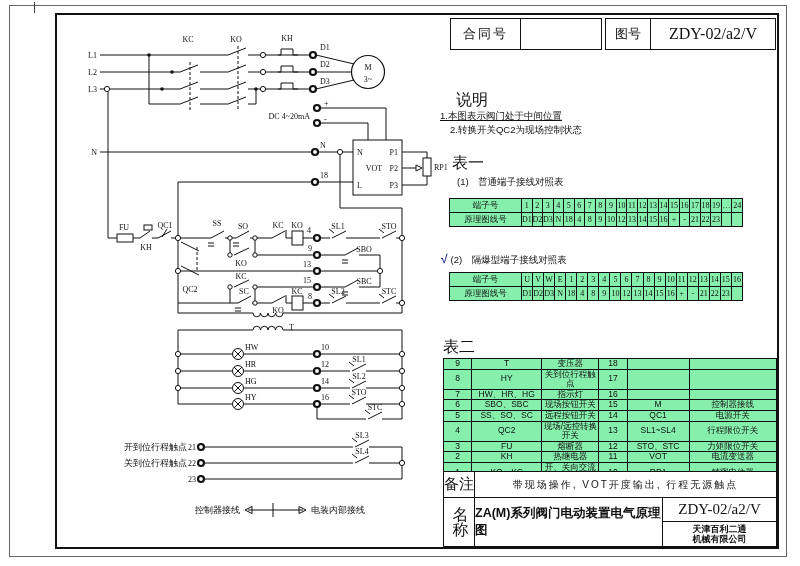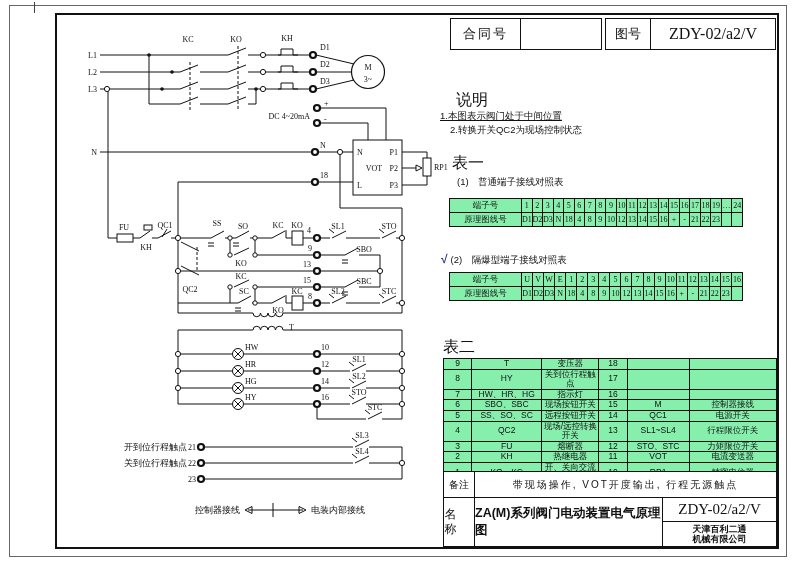--- a/index.html
+++ b/index.html
@@ -18,23 +18,23 @@
   .cn10{font-size:16px;}
   table.tt{position:absolute;border-collapse:collapse;table-layout:fixed;background:#86efac;}
   table.tt td{border:1px solid #111;text-align:center;vertical-align:middle;
       font-size:8px;font-family:"Liberation Serif",serif;padding:0;height:13px;line-height:9px;overflow:hidden;}
   table.tt td:first-child{font-family:"Liberation Sans",sans-serif;font-size:8.5px;}
   table.t3 td{font-size:8.5px;height:9.6px;line-height:9.6px;font-family:"Liberation Sans",sans-serif;}
   #titleblock{left:443px;top:471px;width:334px;height:76px;border:1.5px solid #111;
       display:flex;flex-direction:column;background:#fff;box-sizing:border-box;}
   #remark-row{display:flex;height:25px;border-bottom:1.5px solid #111;}
   #name-row{display:flex;flex:1;}
-  #remark-label{width:30px;display:flex;align-items:center;justify-content:center;font-size:10px;border-right:1.5px solid #111;}
+  #remark-label{width:30px;display:flex;align-items:center;justify-content:center;font-size:15px;border-right:1.5px solid #111;}
   #remark-text{flex:1;display:flex;align-items:center;justify-content:center;font-size:10px;letter-spacing:2px;}
-  #name-label{width:30px;display:flex;align-items:center;justify-content:flex-start;font-size:12px;
+  #name-label{width:30px;display:flex;align-items:center;justify-content:center;font-size:16px;
       border-right:1.5px solid #111;}
   #name-label span{width:13px;word-break:break-all;line-height:15px;text-align:center;}
   #name-text{width:187px;display:flex;align-items:center;justify-content:center;font-size:12.5px;font-weight:600;border-right:1.5px solid #111;}
   #code-col{flex:1;display:flex;flex-direction:column;}
   #tb-code{height:23px;display:flex;align-items:center;justify-content:center;
       font-family:"Liberation Serif",serif;font-size:15px;border-bottom:1.5px solid #111;}
   #tb-company{flex:1;display:flex;flex-direction:column;align-items:center;justify-content:center;
       font-size:9px;line-height:10px;font-weight:600;}
   .check{color:#2b3a94;font-weight:bold;font-size:12px;margin-right:3px;}
   svg text{font-family:"Liberation Serif",serif;font-size:8px;fill:#111;}

